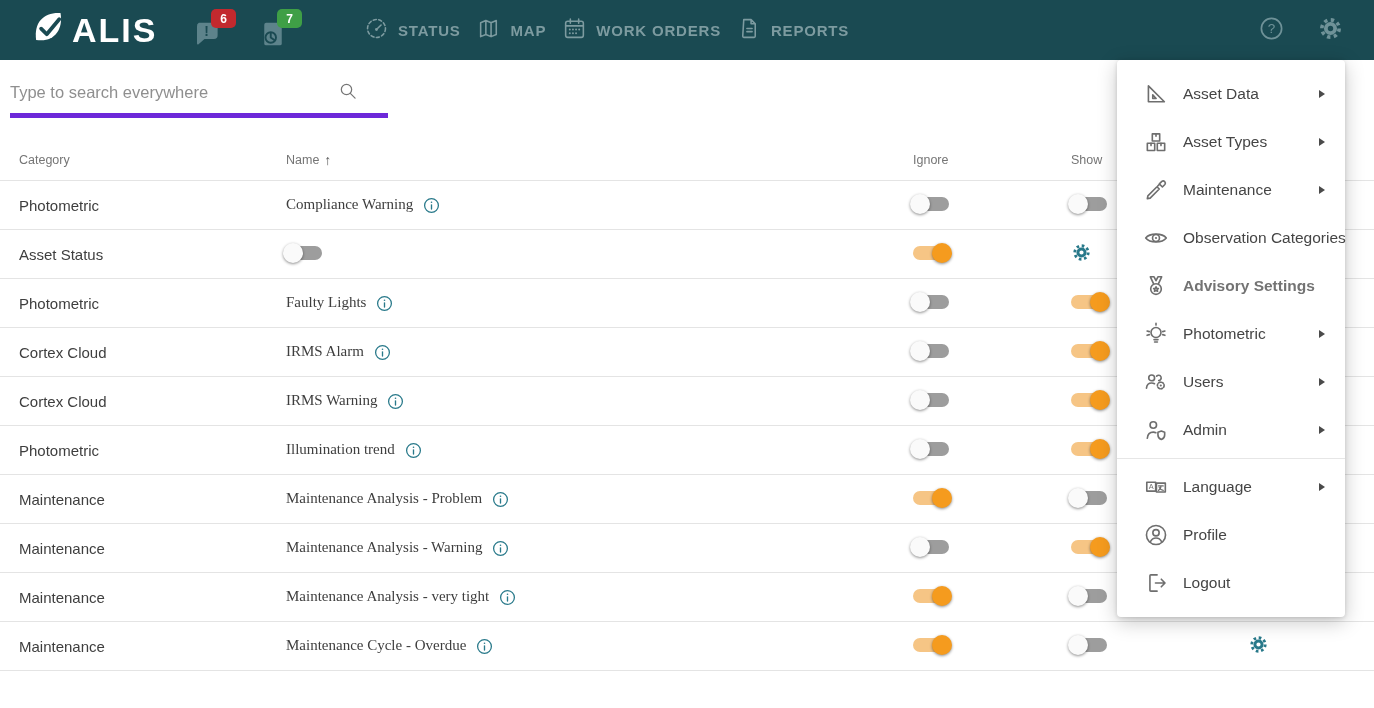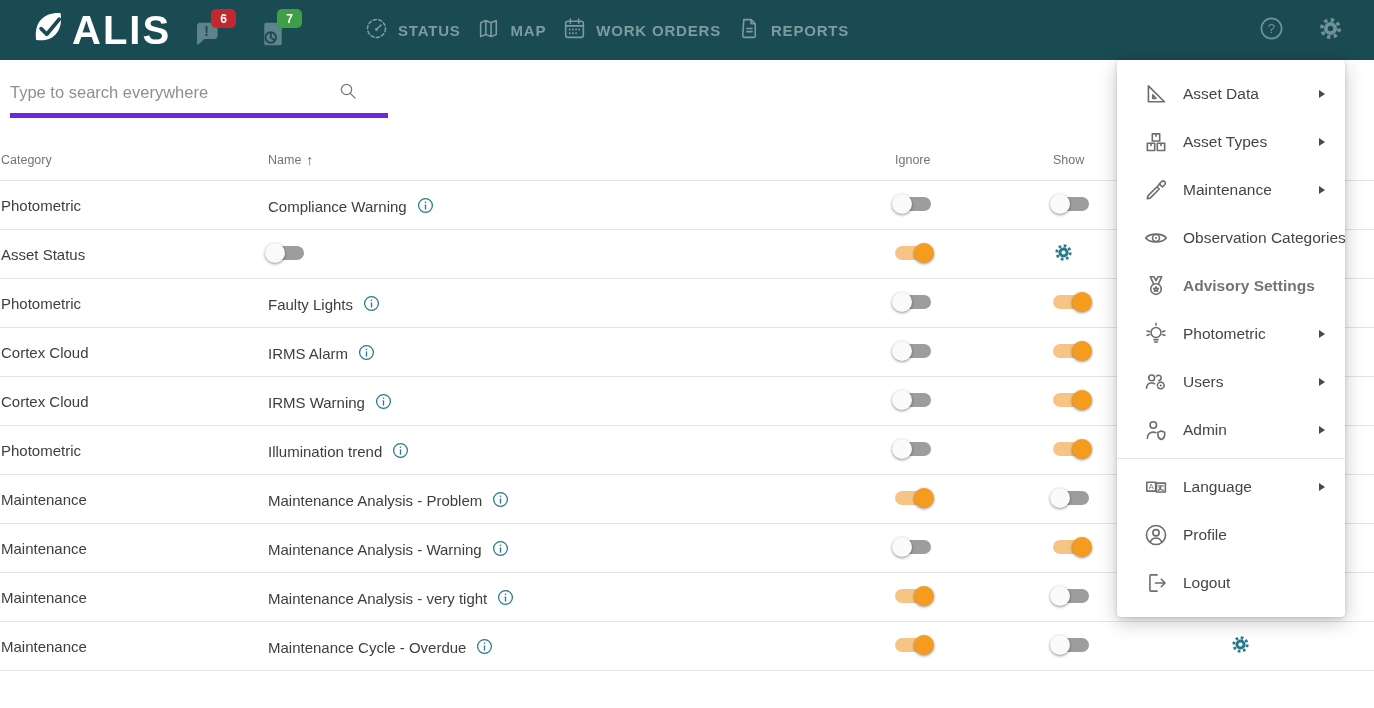--- a/index.html
+++ b/index.html
@@ -1,20 +1,20 @@
 <!DOCTYPE html>
 <html><head>
 <meta charset="utf-8">
 <style>
   html,body{margin:0;padding:0;background:#fff;width:1374px;height:708px;overflow:hidden;
     font-family:"Liberation Sans","DejaVu Sans",sans-serif;-webkit-font-smoothing:antialiased;}
   
   .topbar{position:relative;height:60px;background:#1a4a52;display:flex;align-items:center;}
   .logo{display:flex;align-items:center;gap:4px;margin-left:28px;cursor:pointer;}
-  .logo-text{color:#fff;font-size:40px;font-weight:700;letter-spacing:2px;}
+  .logo-text{color:#fff;font-size:34px;font-weight:700;letter-spacing:2px;}
   .notifs{position:absolute;left:192px;top:0;height:60px;display:flex;align-items:center;gap:32px;}
   .notif{position:relative;width:34px;height:34px;color:#5d838b;cursor:pointer;}
   .notif svg{width:30px;height:30px;margin-top:6px;}
   .badge{position:absolute;top:-4px;right:-10px;min-width:15px;height:19px;padding:0 5px;border-radius:5px;
     color:#fff;font-size:12px;font-weight:700;display:flex;align-items:center;justify-content:center;}
   .mainnav{position:absolute;left:364px;top:0;height:60px;display:flex;align-items:center;gap:16px;}
   .nav-item{display:flex;align-items:center;gap:9px;color:#7d9ba0;cursor:pointer;}
   .nav-item svg{width:25px;height:25px;}
   .nav-label{font-size:15px;font-weight:600;letter-spacing:.8px;}
   .bar-right{position:absolute;right:30px;top:0;height:60px;display:flex;align-items:center;gap:32px;}
@@ -22,27 +22,27 @@
   .bar-btn svg{width:27px;height:27px;}
   
   .search-wrap{position:relative;margin:17px 0 0 10px;width:350px;}
   .search-input{width:100%;border:none;border-bottom:5px solid #6d28d9;outline:none;background:transparent;
     font-size:16.5px;color:#444;padding:6px 28px 11px 0;font-family:inherit;}
   .search-input::placeholder{color:#8f8f8f;}
   .search-icon{position:absolute;right:2px;top:4px;color:#767676;}
   .search-icon svg{width:20px;height:20px;}
   
   .table{margin-top:22px;}
-  .thead,.row{display:grid;grid-template-columns:267px 627px 158px 177px 134px;align-items:center;padding-left:1px;}
+  .thead,.row{display:grid;grid-template-columns:267px 627px 158px 177px 134px;align-items:center;padding-left:19px;}
   .thead{height:40px;color:#757575;font-size:12.5px;}
   .th{display:flex;align-items:center;gap:5px;cursor:pointer;}
   .sort-arrow{font-size:14px;color:#5a5a5a;font-weight:700;}
   .row{height:48px;border-top:1px solid #e4e4e4;font-size:15px;color:#3e3e3e;}
   .rows{border-bottom:1px solid #e4e4e4;}
-  .cell-name{display:flex;align-items:flex-end;gap:9px;}
+  .cell-name{display:flex;align-items:flex-start;gap:9px;font-family:Liberation Serif, serif;}
   .info{color:#28798a;cursor:pointer;display:inline-flex;}
   .info svg{width:19px;height:19px;}
   .switch{width:36px;height:14px;border-radius:7px;background:#9d9d9d;position:relative;display:inline-block;cursor:pointer;}
   .switch::after{content:'';width:20px;height:20px;border-radius:50%;background:#fafafa;position:absolute;left:-3px;top:-3px;
     box-shadow:0 1px 3px rgba(0,0,0,.45);}
   .switch.on{background:#f6c585;}
   .switch.on::after{left:19px;background:#f59b1e;}
   .row-gear{color:#28798a;cursor:pointer;display:inline-flex;margin-left:0;}
   .row-gear svg{width:21px;height:21px;}
   

